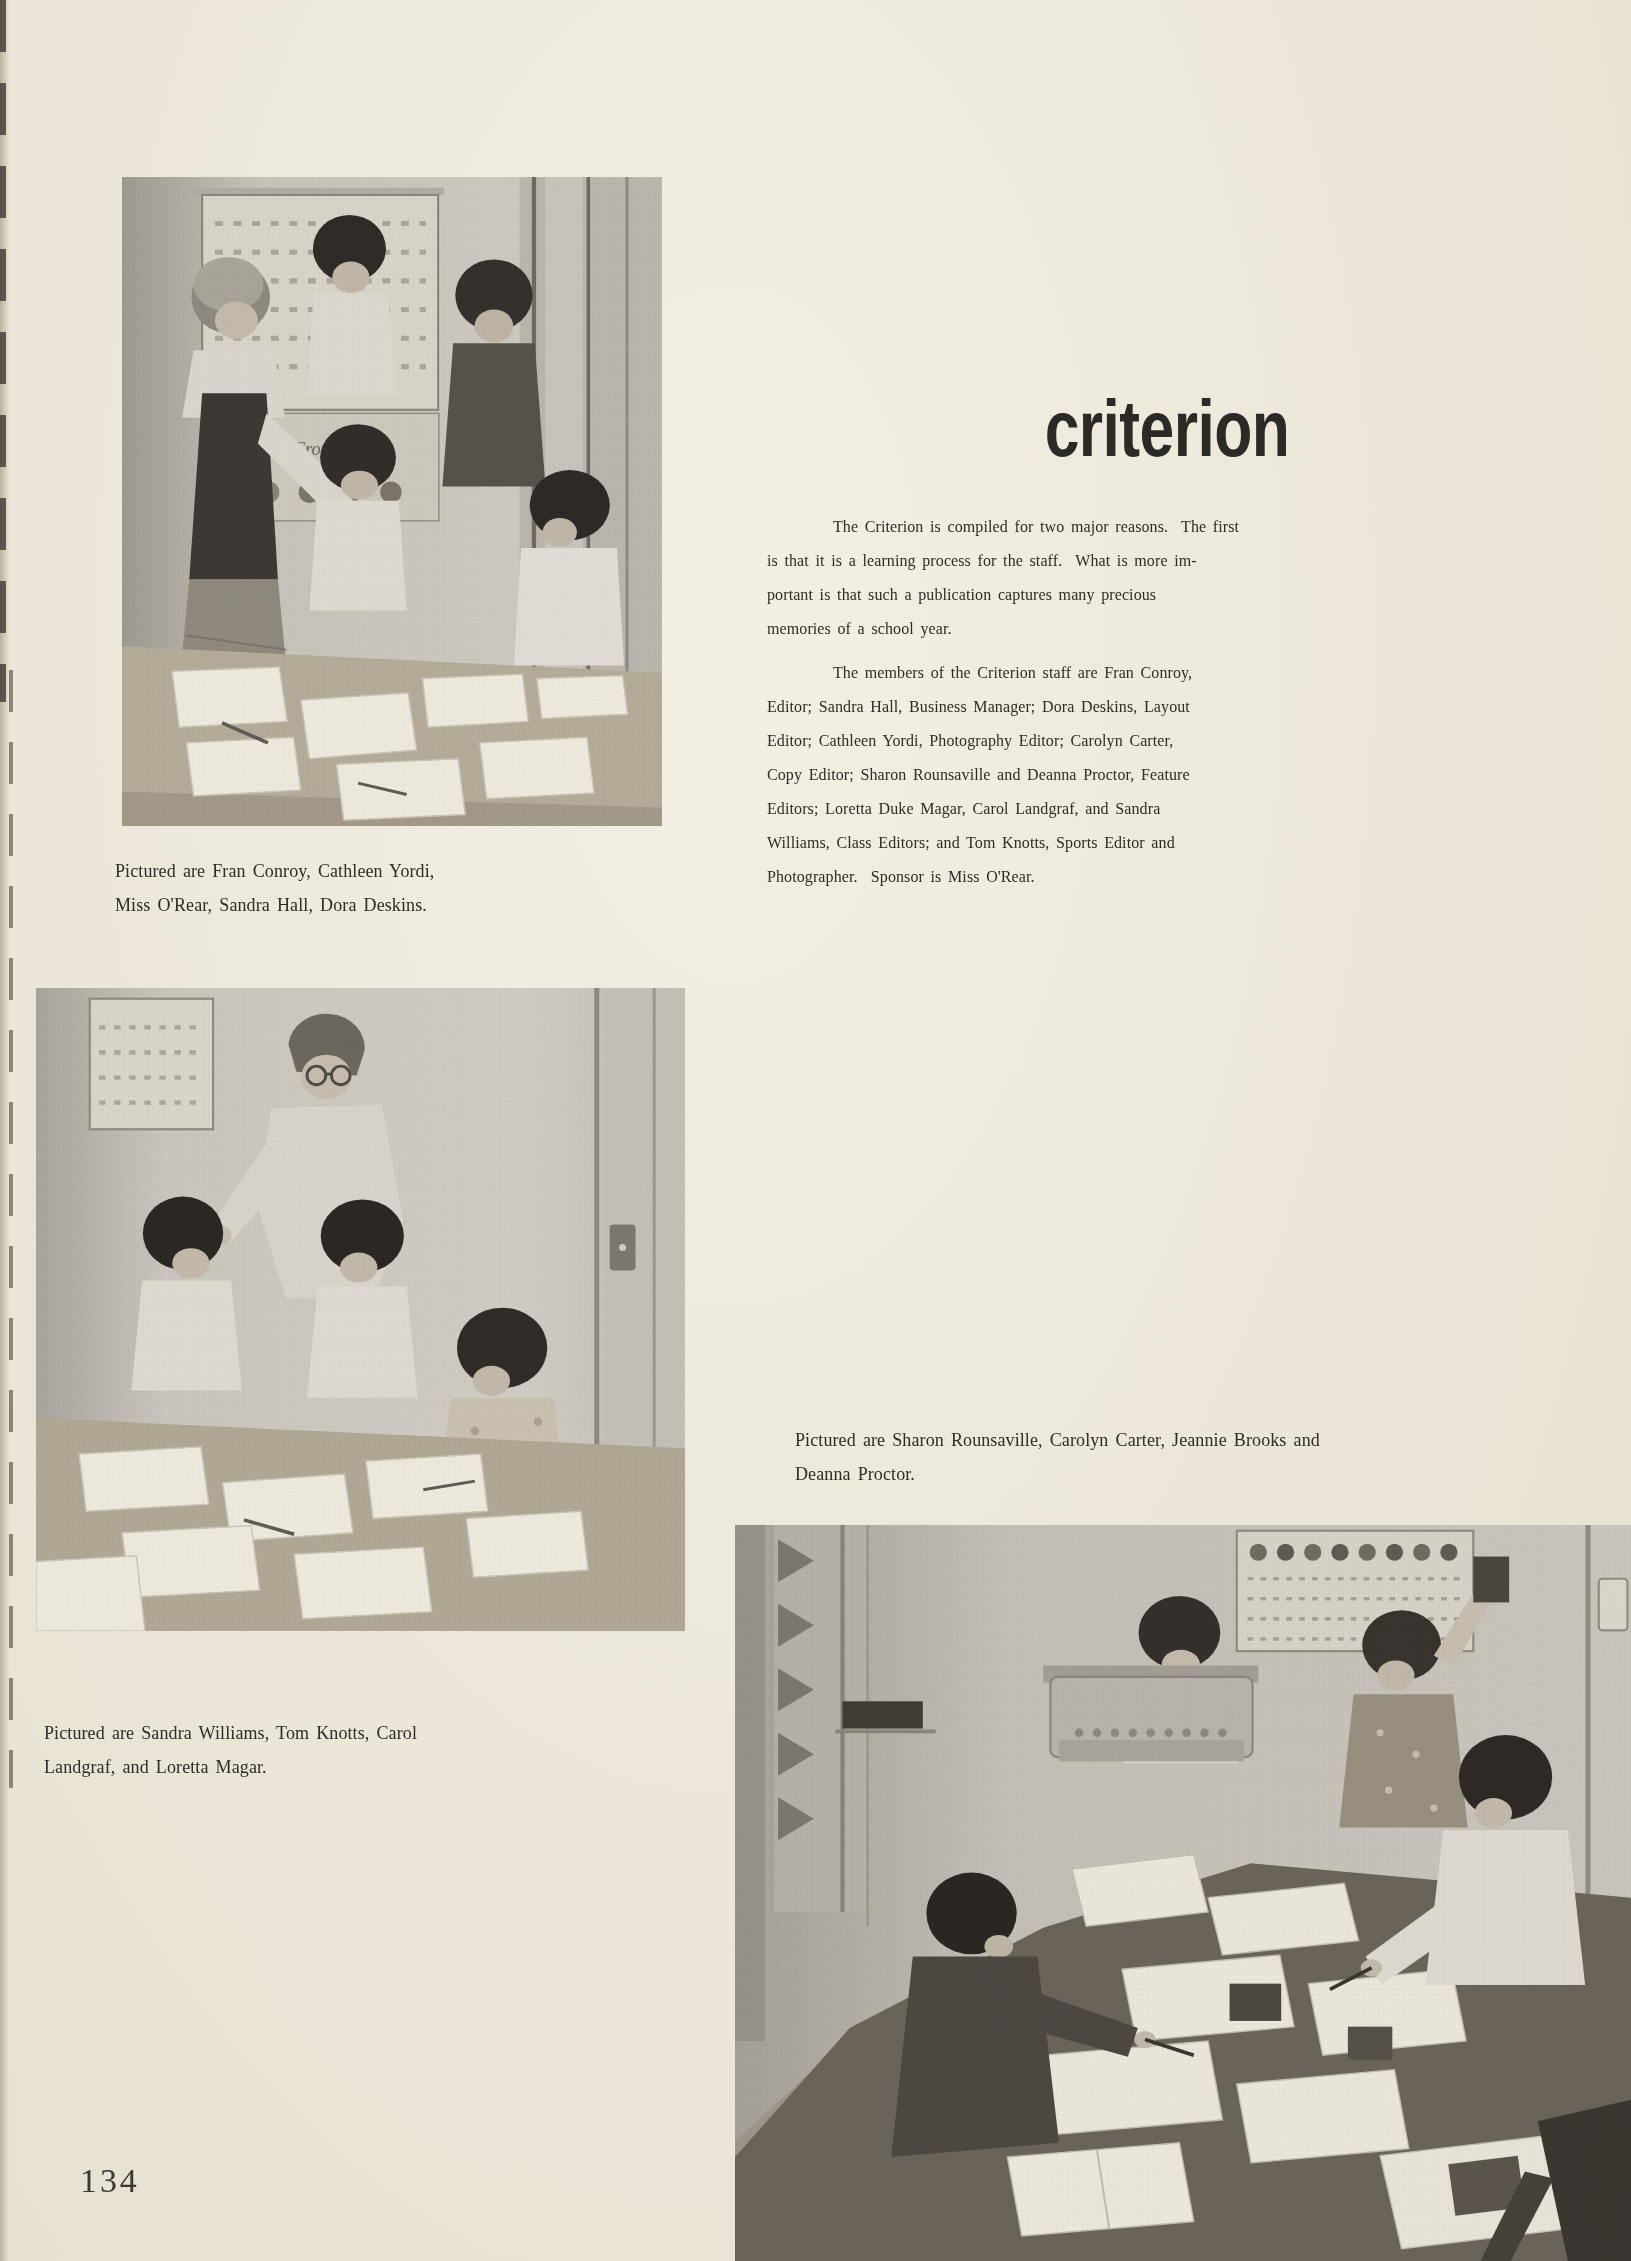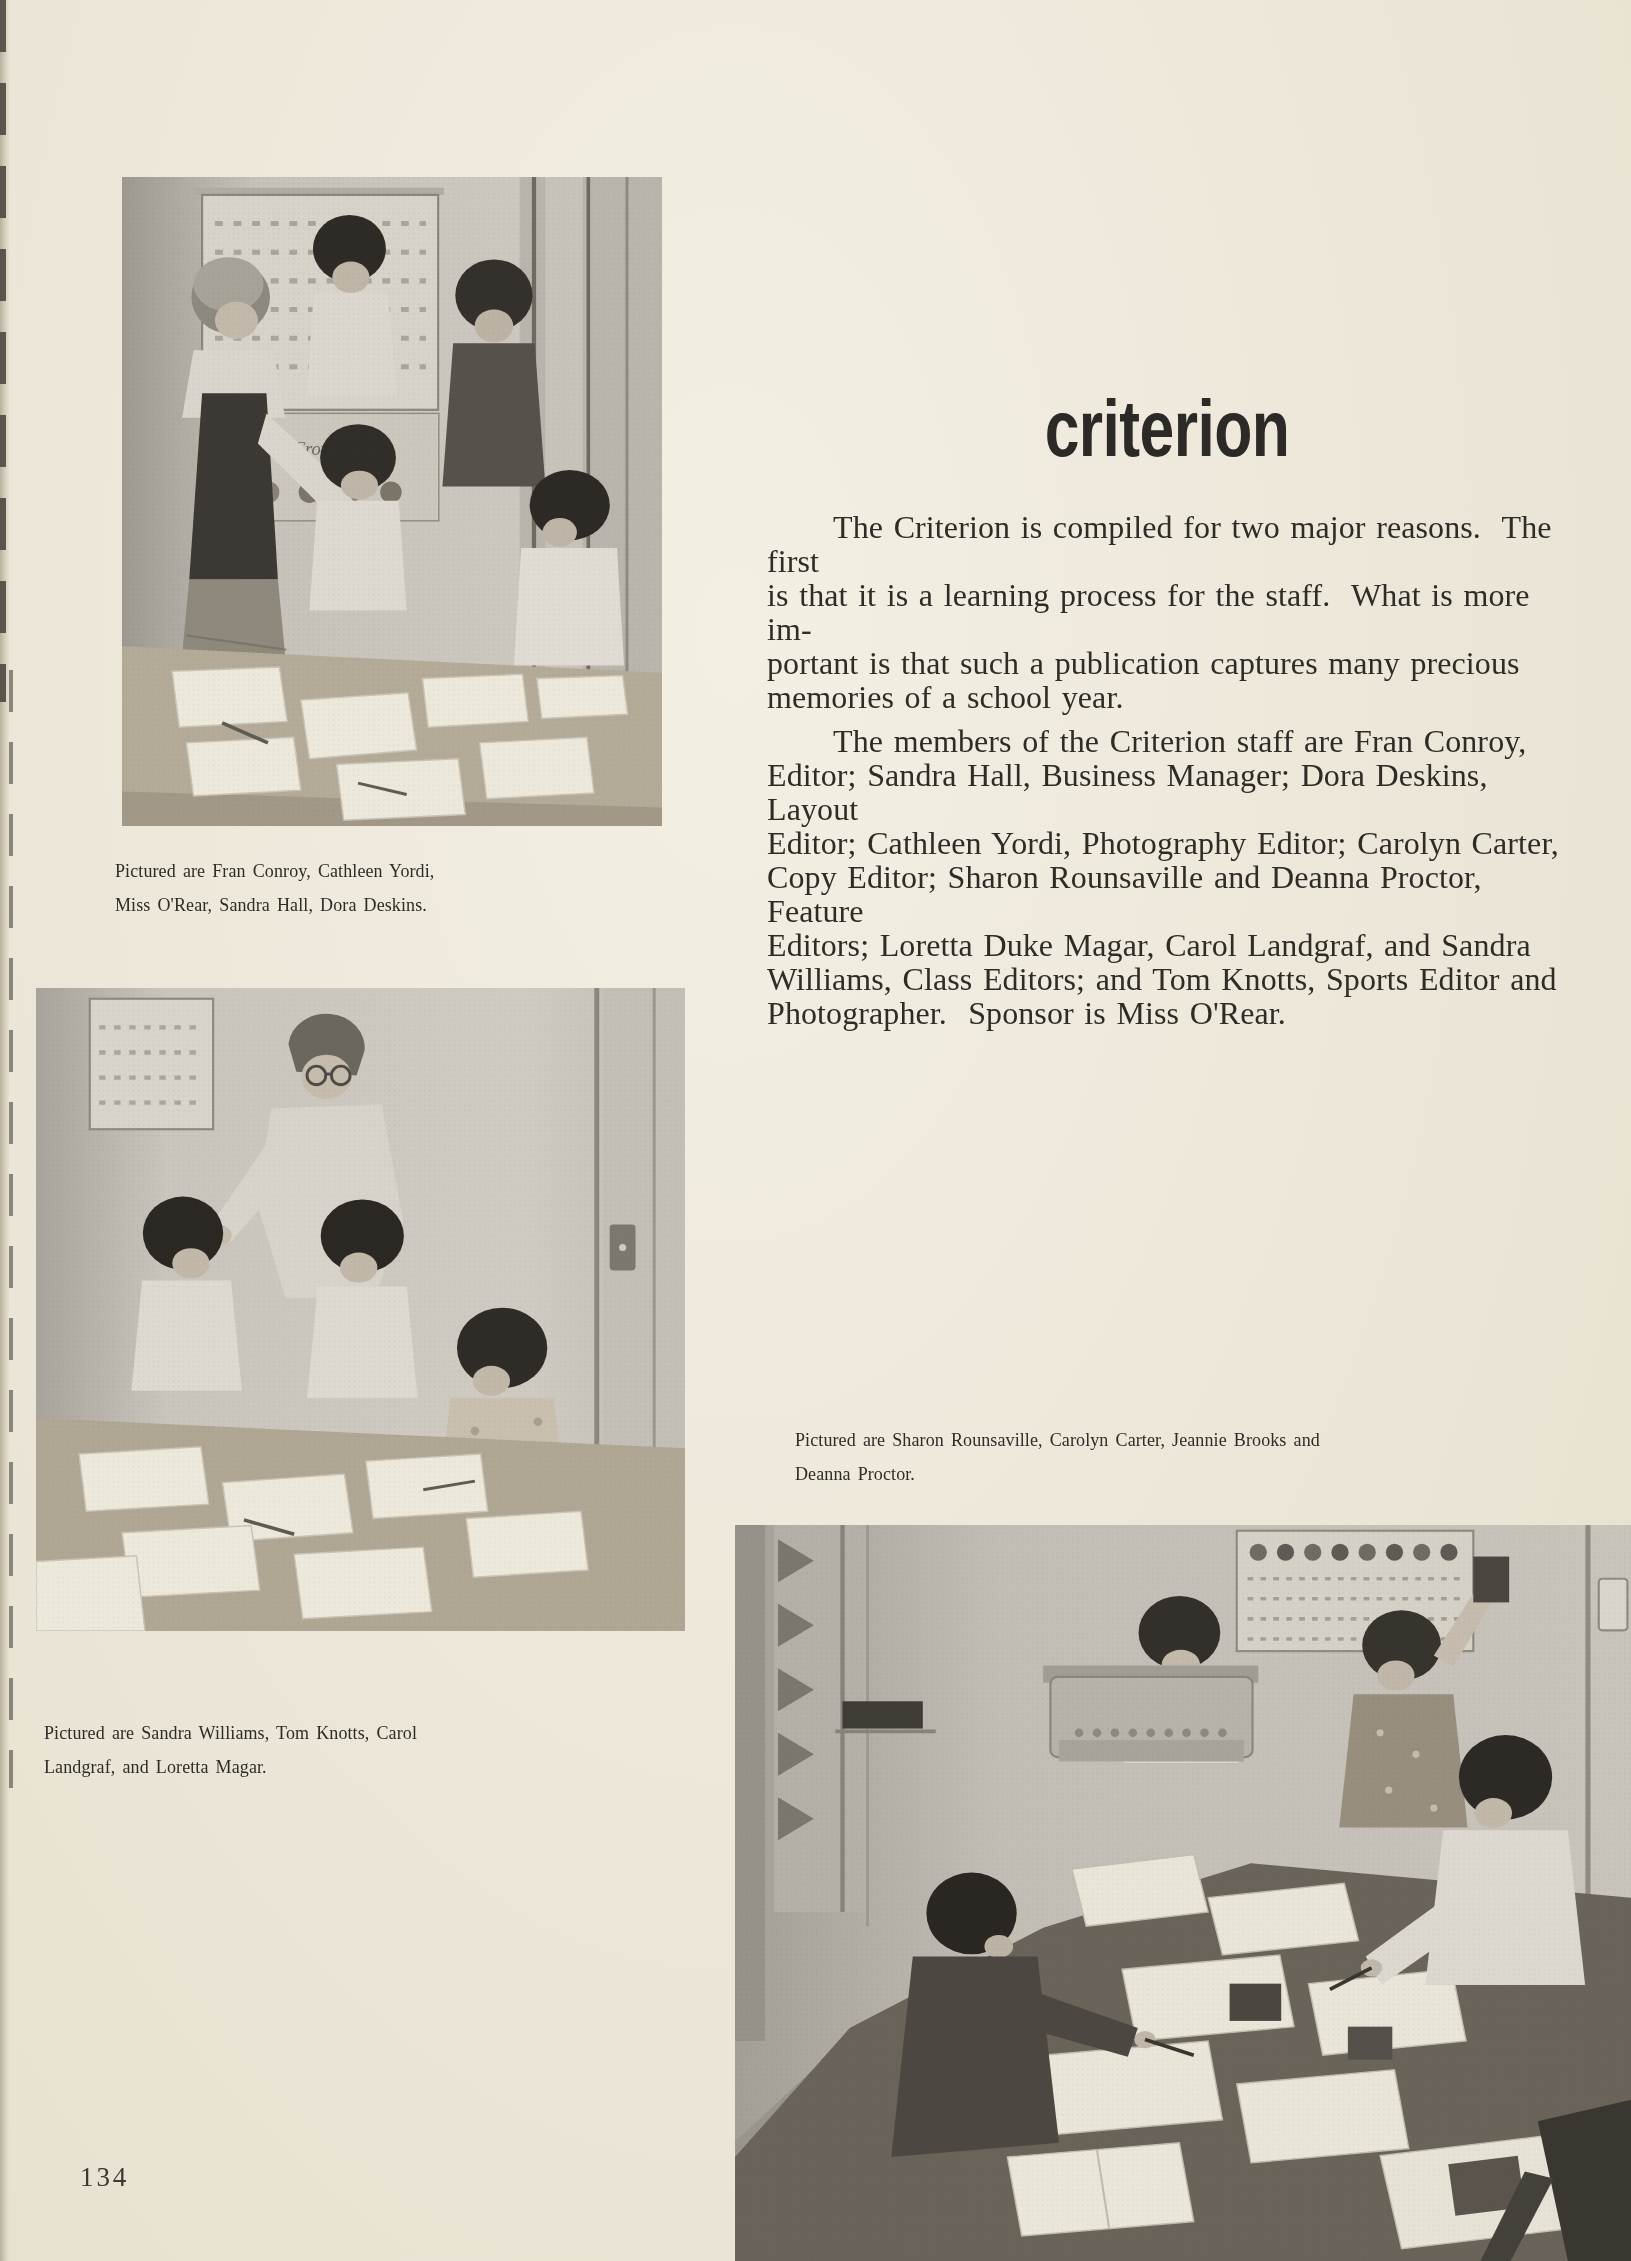--- a/index.html
+++ b/index.html
@@ -23,31 +23,31 @@
   
   .title {
     position:absolute; left:767px; top:386px; width:800px; height:93px;
     font-family:"Liberation Sans", sans-serif;
     font-size:80px; line-height:86px; font-weight:700; letter-spacing:-0.7px;
     text-align:center; color:#2b2a26;
     transform:scaleX(0.78); transform-origin:50% 50%;
   }
   .body-copy { position:absolute; left:767px; top:510px; width:800px; }
   .body-copy p {
-    font-size:32px; line-height:34px; letter-spacing:0.1px; word-spacing:2.5px;
+    font-size:16px; line-height:34px; letter-spacing:0.1px; word-spacing:2.5px;
     white-space:pre-wrap; text-indent:66px; margin:0 0 10px 0; color:#2e2c27;
   }
   .caption {
     position:absolute; font-size:18px; line-height:34px; letter-spacing:0.1px;
     word-spacing:2.5px; white-space:pre-wrap; color:#2e2c27;
   }
   .caption-1 { left:115px; top:854px; width:573px; }
   .caption-2 { left:44px;  top:1716px; width:659px; }
   .caption-3 { left:795px; top:1423px; width:836px; }
-  .page-number { position:absolute; left:80px; top:2162px; font-size:27px; letter-spacing:2.9px; color:#3a3832; }
+  .page-number { position:absolute; left:80px; top:2162px; font-size:34px; letter-spacing:2.9px; color:#3a3832; }
 </style>
 </head>
 <body>
 
 <div id="page">
 
   <div class="spine-strip"></div>
   <div class="spine-marks-a"></div>
   <div class="spine-marks-b"></div>
 

